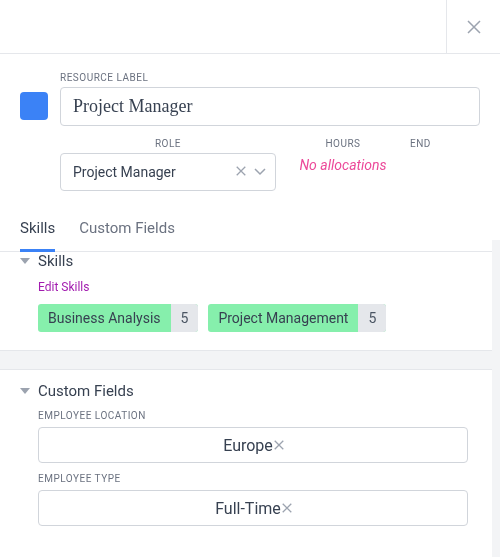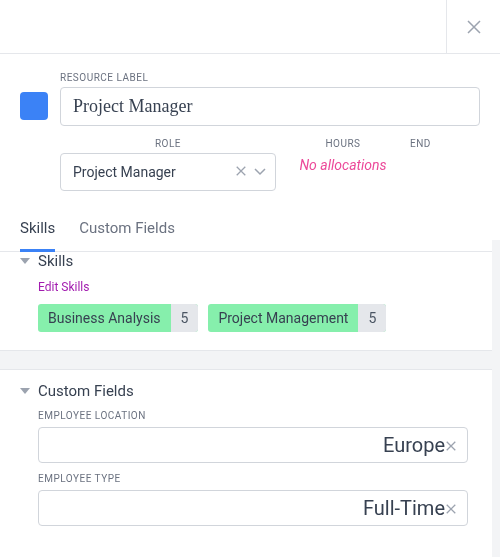--- a/index.html
+++ b/index.html
@@ -167,23 +167,23 @@
     border-bottom: 1px solid #e5e7eb;
   }
   .cf-field { margin: 10px 0 0 18px; }
   .cf-input {
     margin-top: 6px;
     border: 1px solid #d1d5db;
     border-radius: 4px;
     height: 36px;
     display: flex;
     align-items: center;
-    justify-content: flex-end;
+    justify-content: center;
     padding: 0 10px 0 12px;
-    font-size: 20px;
+    font-size: 16px;
     color: #374151;
     cursor: text;
     max-width: 430px;
   }
   .cf-input svg { width: 12px; height: 12px; stroke: #9ca3af; cursor: pointer; }
 </style>
 </head>
 <body>
 
 <div class="header">

